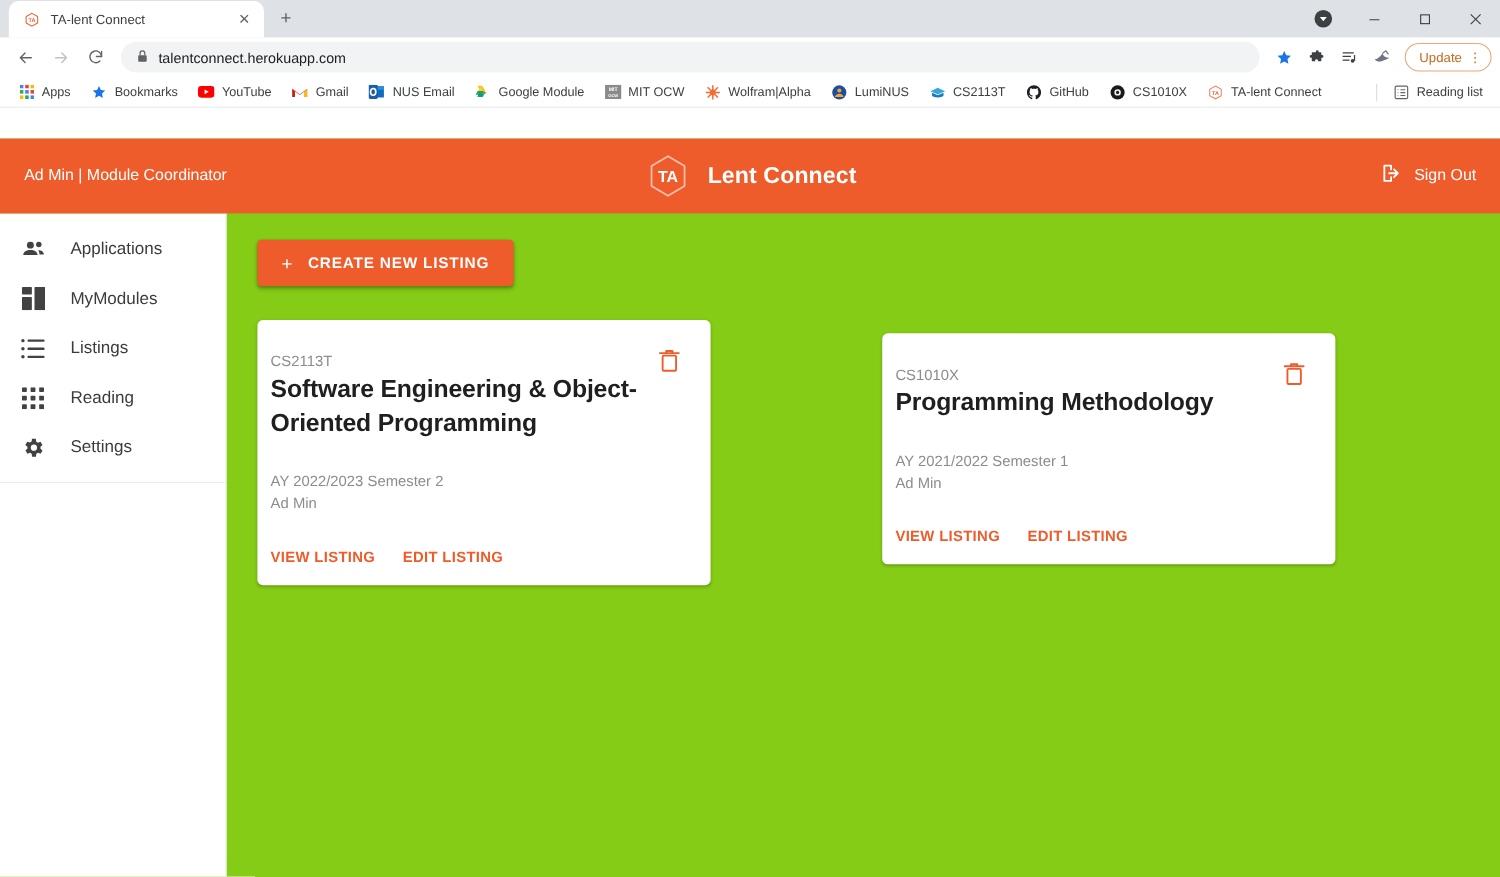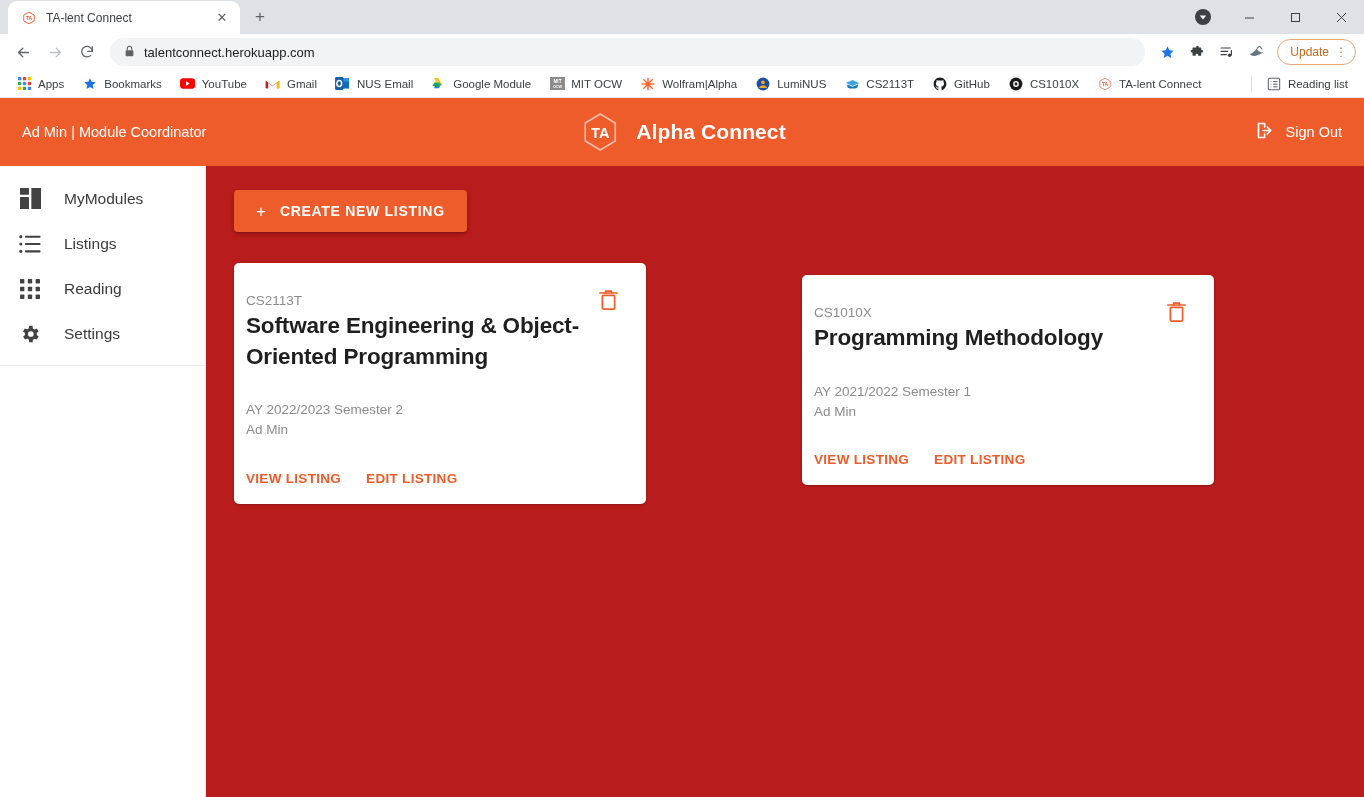--- a/index.html
+++ b/index.html
@@ -108,22 +108,22 @@
   .reading-list {
     position: absolute; right: 8px; display: flex; align-items: center;
     gap: 6px; padding: 3px 8px; cursor: pointer;
   }
   .rl-sep {
     position: absolute; right: 112px; width: 1px; height: 16px;
     background: #dadce0;
   }
 
   
-  .page { flex: 1; display: flex; flex-direction: column; background: #b91c1c;
-    min-height: 0; }
+  .page { flex: 1; display: flex; flex-direction: column; background: #84cc16;
+    min-height: 0; margin-top: 28px; }
 
   .appbar {
     height: 68px; background: #ee5c2b; flex: none;
     display: flex; align-items: center; position: relative; color: #fff;
   }
   .appbar-user {
     position: absolute; left: 22px; font-size: 14.5px; color: #ffffff;
   }
   .brand {
     position: absolute; left: 50%; transform: translateX(-50%);
@@ -479,37 +479,48 @@
 
     <div class="appbar">
       <div class="appbar-user">Ad Min | Module Coordinator</div>
       <div class="brand">
         <span class="brand-logo">
           <svg width="44" height="44" viewBox="0 0 44 44">
             <polygon points="22,4 37,13 37,31 22,40 7,31 7,13" fill="none" stroke="#f7c0ae" stroke-width="1.6"></polygon>
             <text x="22" y="27.5" font-size="14.5" font-family="Liberation Sans" font-weight="bold" fill="#ffffff" text-anchor="middle">TA</text>
           </svg>
         </span>
-        <span class="brand-name">Alpha Connect</span>
+        <span class="brand-name">Lent Connect</span>
       </div>
       <div class="signout">
         <span>
           <svg width="21" height="21" viewBox="0 0 24 24" fill="none" stroke="#ffffff" stroke-width="1.9" stroke-linecap="round" stroke-linejoin="round">
             <path d="M4 4h7v4M4 4v16h7v-4"></path>
             <path d="M14 8l4 4-4 4M18 12H9"></path>
           </svg>
         </span>
         <span class="signout-label">Sign Out</span>
       </div>
     </div>
 
     <div class="body-row">
 
       <div class="sidebar">
 
+        <div class="nav-item">
+          <span class="nav-ico">
+            <svg width="23" height="23" viewBox="0 0 24 24" fill="#424242">
+              <circle cx="9" cy="8.2" r="3.3"></circle>
+                <circle cx="17" cy="7.6" r="2.6"></circle>
+              <path d="M2.2 17.5c0-3 3-4.8 6.8-4.8s6.8 1.8 6.8 4.8z"></path>
+              <path d="M16.4 12.9c3 .2 5.4 1.7 5.4 4.2h-4.2c0-1.6-.5-3-1.2-4.2z"></path>
+            </svg>
+          </span>
+          <span class="nav-label">Applications</span>
+        </div>
 
         <div class="nav-item">
           <span class="nav-ico">
             <svg width="21" height="21" viewBox="0 0 22 22" fill="#424242">
               <rect x="0" y="0" width="9.4" height="7" rx="0.6"></rect>
               <rect x="0" y="9.5" width="9.4" height="12.5" rx="0.6"></rect>
               <rect x="11.9" y="0" width="10.1" height="22" rx="0.6"></rect>
             </svg>
           </span>
           <span class="nav-label">MyModules</span>

